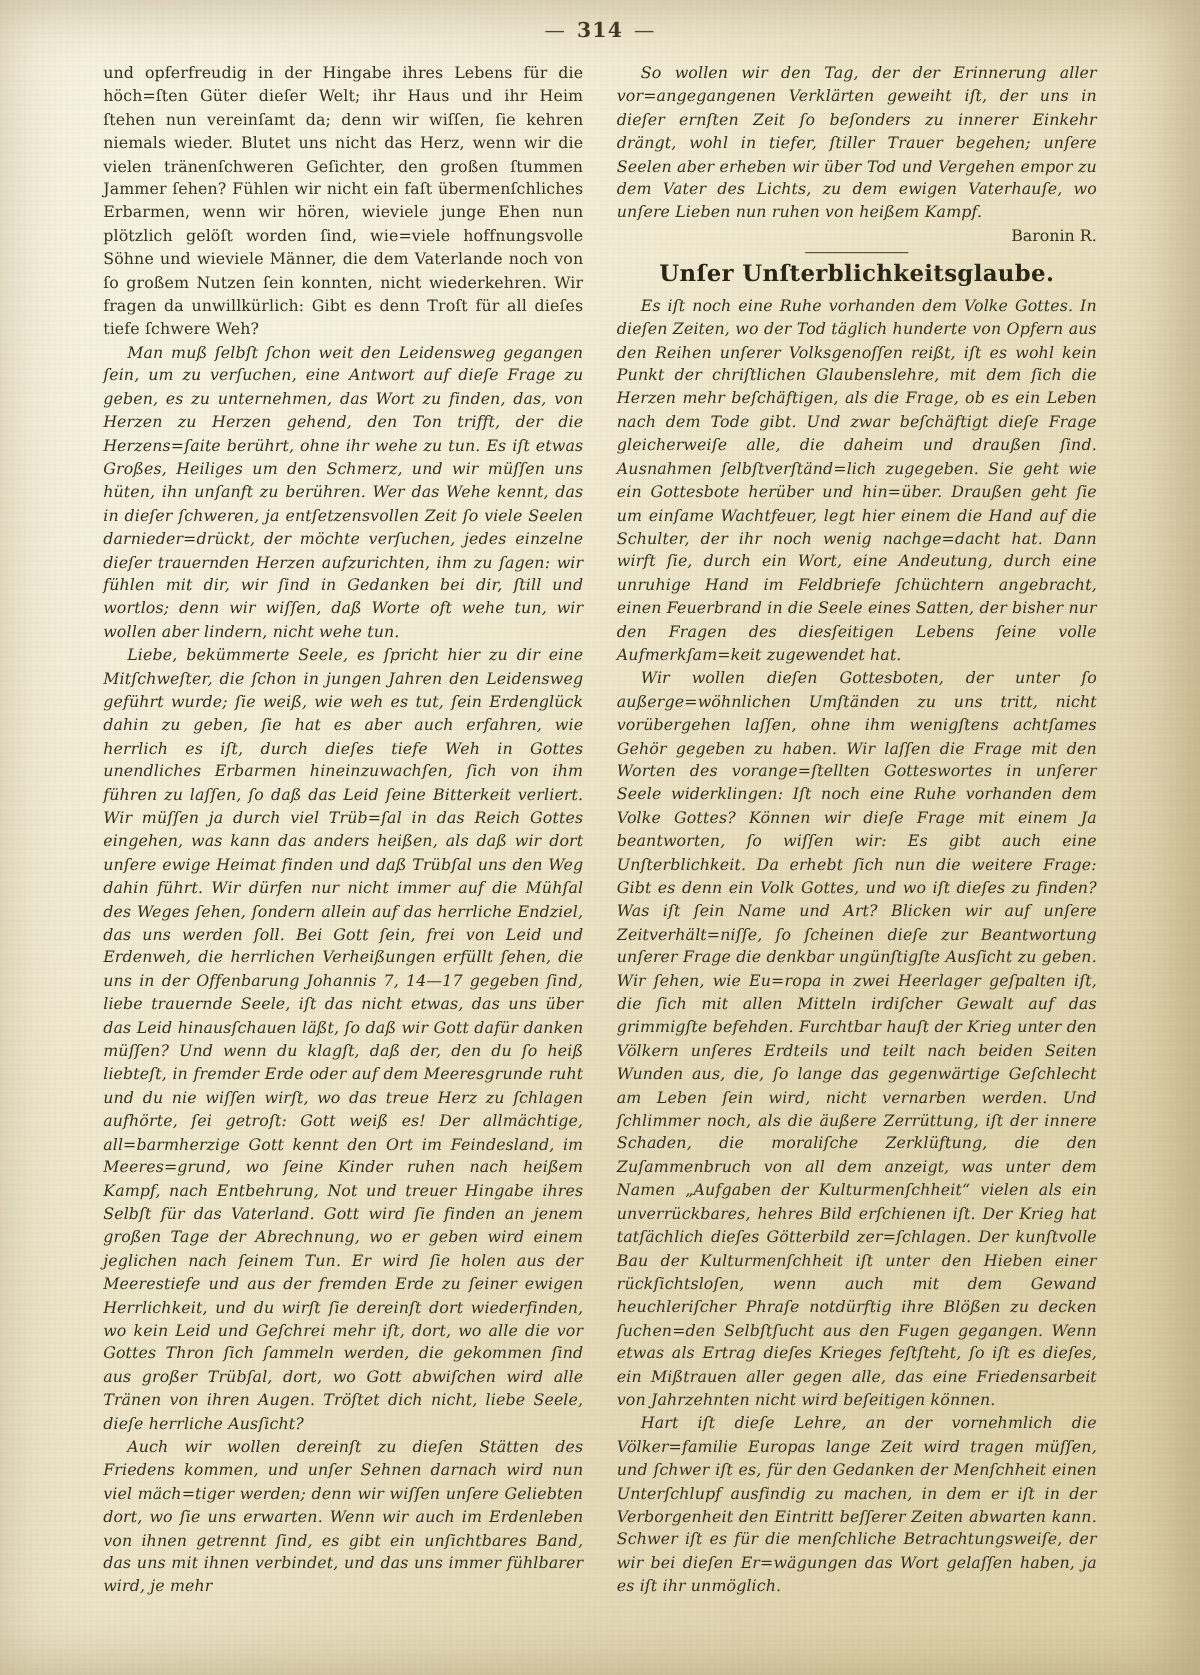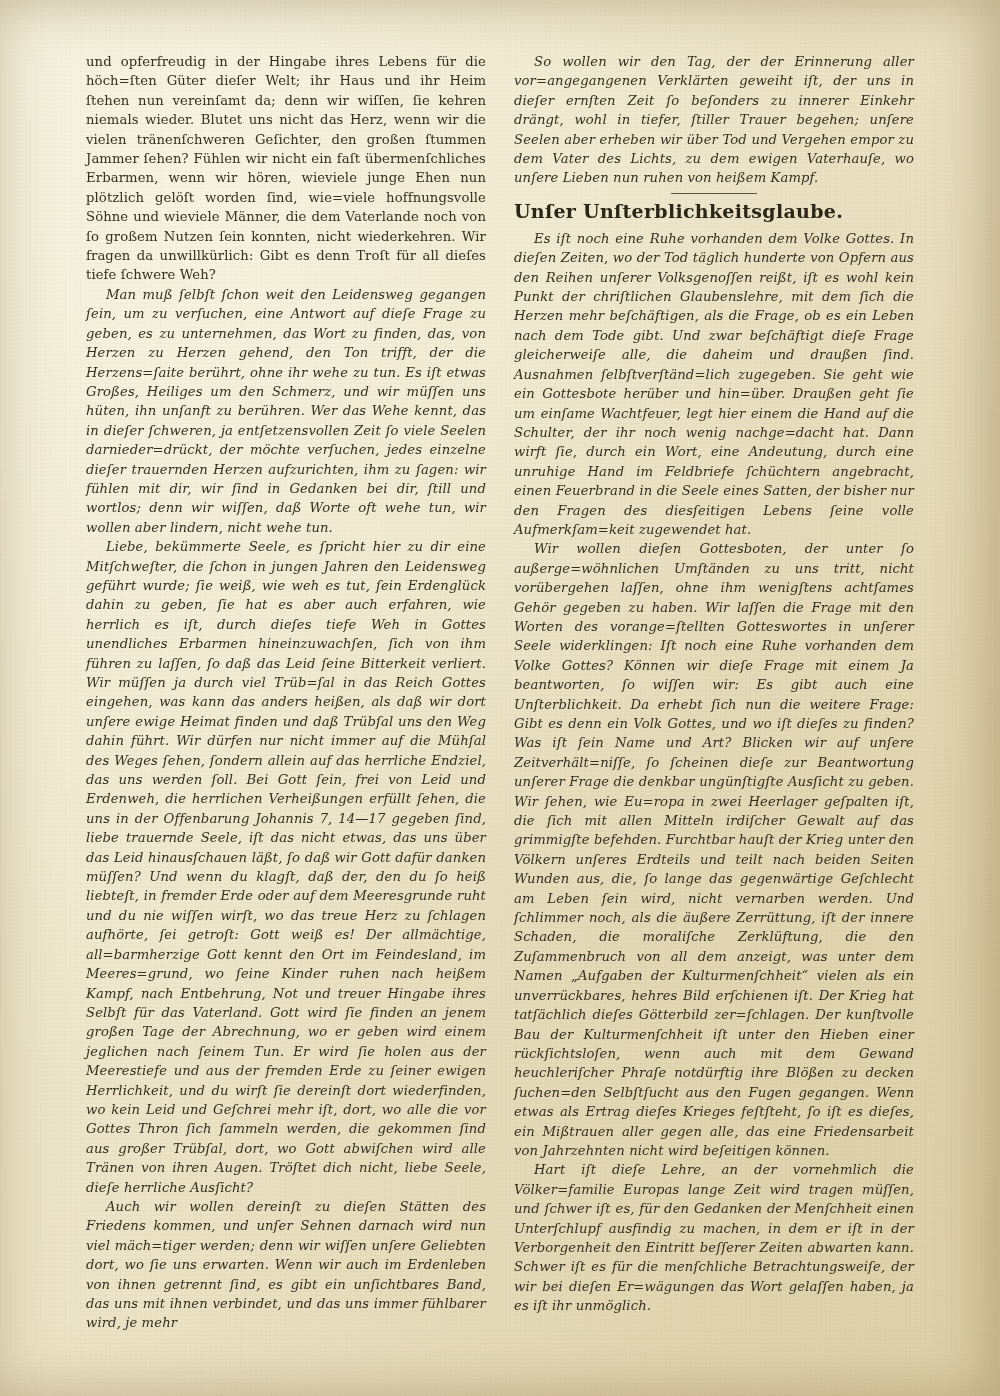--- a/index.html
+++ b/index.html
@@ -74,20 +74,21 @@
     font-size: 13.2px;
     color: #33301f;
   }
   .rule {
     width: 86px;
     height: 1px;
     background: #5b5340;
     margin: 5px auto 6px auto;
   }
   .section-title {
+    text-align: center;
     font-size: 19px;
     font-weight: bold;
     letter-spacing: 0.3px;
     margin: 6px 0 7px 0;
     color: #2b2718;
     font-family: "DejaVu Serif", serif;
   }
   .grain {
     pointer-events: none;
     position: absolute;
@@ -103,32 +104,36 @@
     position: absolute;
     inset: 0;
     box-shadow: inset 0 0 60px rgba(150,130,85,0.35), inset -24px 0 44px rgba(140,120,75,0.22);
   }
 </style>
 </head>
 <body>
 
 <div class="page">
 
+  <div class="page-number">
+    <span class="dash">—</span><span>314</span><span class="dash">—</span>
+  </div>
 
   <div class="columns">
 
     <div class="col">
       <p>und opferfreudig in der Hingabe ihres Lebens für die höch=ſten Güter dieſer Welt; ihr Haus und ihr Heim ſtehen nun vereinſamt da; denn wir wiſſen, ſie kehren niemals wieder. Blutet uns nicht das Herz, wenn wir die vielen tränenſchweren Geſichter, den großen ſtummen Jammer ſehen? Fühlen wir nicht ein faſt übermenſchliches Erbarmen, wenn wir hören, wieviele junge Ehen nun plötzlich gelöſt worden ſind, wie=viele hoffnungsvolle Söhne und wieviele Männer, die dem Vaterlande noch von ſo großem Nutzen ſein konnten, nicht wiederkehren. Wir fragen da unwillkürlich: Gibt es denn Troſt für all dieſes tiefe ſchwere Weh?</p>
       <p class="indent">Man muß ſelbſt ſchon weit den Leidensweg gegangen ſein, um zu verſuchen, eine Antwort auf dieſe Frage zu geben, es zu unternehmen, das Wort zu finden, das, von Herzen zu Herzen gehend, den Ton trifft, der die Herzens=ſaite berührt, ohne ihr wehe zu tun. Es iſt etwas Großes, Heiliges um den Schmerz, und wir müſſen uns hüten, ihn unſanft zu berühren. Wer das Wehe kennt, das in dieſer ſchweren, ja entſetzensvollen Zeit ſo viele Seelen darnieder=drückt, der möchte verſuchen, jedes einzelne dieſer trauernden Herzen aufzurichten, ihm zu ſagen: wir fühlen mit dir, wir ſind in Gedanken bei dir, ſtill und wortlos; denn wir wiſſen, daß Worte oft wehe tun, wir wollen aber lindern, nicht wehe tun.</p>
       <p class="indent">Liebe, bekümmerte Seele, es ſpricht hier zu dir eine Mitſchweſter, die ſchon in jungen Jahren den Leidensweg geführt wurde; ſie weiß, wie weh es tut, ſein Erdenglück dahin zu geben, ſie hat es aber auch erfahren, wie herrlich es iſt, durch dieſes tiefe Weh in Gottes unendliches Erbarmen hineinzuwachſen, ſich von ihm führen zu laſſen, ſo daß das Leid ſeine Bitterkeit verliert. Wir müſſen ja durch viel Trüb=ſal in das Reich Gottes eingehen, was kann das anders heißen, als daß wir dort unſere ewige Heimat finden und daß Trübſal uns den Weg dahin führt. Wir dürfen nur nicht immer auf die Mühſal des Weges ſehen, ſondern allein auf das herrliche Endziel, das uns werden ſoll. Bei Gott ſein, frei von Leid und Erdenweh, die herrlichen Verheißungen erfüllt ſehen, die uns in der Offenbarung Johannis 7, 14—17 gegeben ſind, liebe trauernde Seele, iſt das nicht etwas, das uns über das Leid hinausſchauen läßt, ſo daß wir Gott dafür danken müſſen? Und wenn du klagſt, daß der, den du ſo heiß liebteſt, in fremder Erde oder auf dem Meeresgrunde ruht und du nie wiſſen wirſt, wo das treue Herz zu ſchlagen aufhörte, ſei getroſt: Gott weiß es! Der allmächtige, all=barmherzige Gott kennt den Ort im Feindesland, im Meeres=grund, wo ſeine Kinder ruhen nach heißem Kampf, nach Entbehrung, Not und treuer Hingabe ihres Selbſt für das Vaterland. Gott wird ſie finden an jenem großen Tage der Abrechnung, wo er geben wird einem jeglichen nach ſeinem Tun. Er wird ſie holen aus der Meerestiefe und aus der fremden Erde zu ſeiner ewigen Herrlichkeit, und du wirſt ſie dereinſt dort wiederfinden, wo kein Leid und Geſchrei mehr iſt, dort, wo alle die vor Gottes Thron ſich ſammeln werden, die gekommen ſind aus großer Trübſal, dort, wo Gott abwiſchen wird alle Tränen von ihren Augen. Tröſtet dich nicht, liebe Seele, dieſe herrliche Ausſicht?</p>
       <p class="indent">Auch wir wollen dereinſt zu dieſen Stätten des Friedens kommen, und unſer Sehnen darnach wird nun viel mäch=tiger werden; denn wir wiſſen unſere Geliebten dort, wo ſie uns erwarten. Wenn wir auch im Erdenleben von ihnen getrennt ſind, es gibt ein unſichtbares Band, das uns mit ihnen verbindet, und das uns immer fühlbarer wird, je mehr</p>
     </div>
 
     <div class="col">
       <p class="indent">So wollen wir den Tag, der der Erinnerung aller vor=angegangenen Verklärten geweiht iſt, der uns in dieſer ernſten Zeit ſo beſonders zu innerer Einkehr drängt, wohl in tiefer, ſtiller Trauer begehen; unſere Seelen aber erheben wir über Tod und Vergehen empor zu dem Vater des Lichts, zu dem ewigen Vaterhauſe, wo unſere Lieben nun ruhen von heißem Kampf.</p>
+      <span class="sig">Baronin R.</span>
       <div class="rule"></div>
       <h2 class="section-title">Unſer Unſterblichkeitsglaube.</h2>
       <p class="indent">Es iſt noch eine Ruhe vorhanden dem Volke Gottes. In dieſen Zeiten, wo der Tod täglich hunderte von Opfern aus den Reihen unſerer Volksgenoſſen reißt, iſt es wohl kein Punkt der chriſtlichen Glaubenslehre, mit dem ſich die Herzen mehr beſchäftigen, als die Frage, ob es ein Leben nach dem Tode gibt. Und zwar beſchäftigt dieſe Frage gleicherweiſe alle, die daheim und draußen ſind. Ausnahmen ſelbſtverſtänd=lich zugegeben. Sie geht wie ein Gottesbote herüber und hin=über. Draußen geht ſie um einſame Wachtfeuer, legt hier einem die Hand auf die Schulter, der ihr noch wenig nachge=dacht hat. Dann wirft ſie, durch ein Wort, eine Andeutung, durch eine unruhige Hand im Feldbriefe ſchüchtern angebracht, einen Feuerbrand in die Seele eines Satten, der bisher nur den Fragen des diesſeitigen Lebens ſeine volle Aufmerkſam=keit zugewendet hat.</p>
       <p class="indent">Wir wollen dieſen Gottesboten, der unter ſo außerge=wöhnlichen Umſtänden zu uns tritt, nicht vorübergehen laſſen, ohne ihm wenigſtens achtſames Gehör gegeben zu haben. Wir laſſen die Frage mit den Worten des vorange=ſtellten Gotteswortes in unſerer Seele widerklingen: Iſt noch eine Ruhe vorhanden dem Volke Gottes? Können wir dieſe Frage mit einem Ja beantworten, ſo wiſſen wir: Es gibt auch eine Unſterblichkeit. Da erhebt ſich nun die weitere Frage: Gibt es denn ein Volk Gottes, und wo iſt dieſes zu finden? Was iſt ſein Name und Art? Blicken wir auf unſere Zeitverhält=niſſe, ſo ſcheinen dieſe zur Beantwortung unſerer Frage die denkbar ungünſtigſte Ausſicht zu geben. Wir ſehen, wie Eu=ropa in zwei Heerlager geſpalten iſt, die ſich mit allen Mitteln irdiſcher Gewalt auf das grimmigſte befehden. Furchtbar hauſt der Krieg unter den Völkern unſeres Erdteils und teilt nach beiden Seiten Wunden aus, die, ſo lange das gegenwärtige Geſchlecht am Leben ſein wird, nicht vernarben werden. Und ſchlimmer noch, als die äußere Zerrüttung, iſt der innere Schaden, die moraliſche Zerklüftung, die den Zuſammenbruch von all dem anzeigt, was unter dem Namen „Aufgaben der Kulturmenſchheit“ vielen als ein unverrückbares, hehres Bild erſchienen iſt. Der Krieg hat tatſächlich dieſes Götterbild zer=ſchlagen. Der kunſtvolle Bau der Kulturmenſchheit iſt unter den Hieben einer rückſichtsloſen, wenn auch mit dem Gewand heuchleriſcher Phraſe notdürftig ihre Blößen zu decken ſuchen=den Selbſtſucht aus den Fugen gegangen. Wenn etwas als Ertrag dieſes Krieges feſtſteht, ſo iſt es dieſes, ein Mißtrauen aller gegen alle, das eine Friedensarbeit von Jahrzehnten nicht wird beſeitigen können.</p>
       <p class="indent">Hart iſt dieſe Lehre, an der vornehmlich die Völker=familie Europas lange Zeit wird tragen müſſen, und ſchwer iſt es, für den Gedanken der Menſchheit einen Unterſchlupf ausfindig zu machen, in dem er iſt in der Verborgenheit den Eintritt beſſerer Zeiten abwarten kann. Schwer iſt es für die menſchliche Betrachtungsweiſe, der wir bei dieſen Er=wägungen das Wort gelaſſen haben, ja es iſt ihr unmöglich.</p>
     </div>
 
   </div>
 
   <div class="grain"></div>

